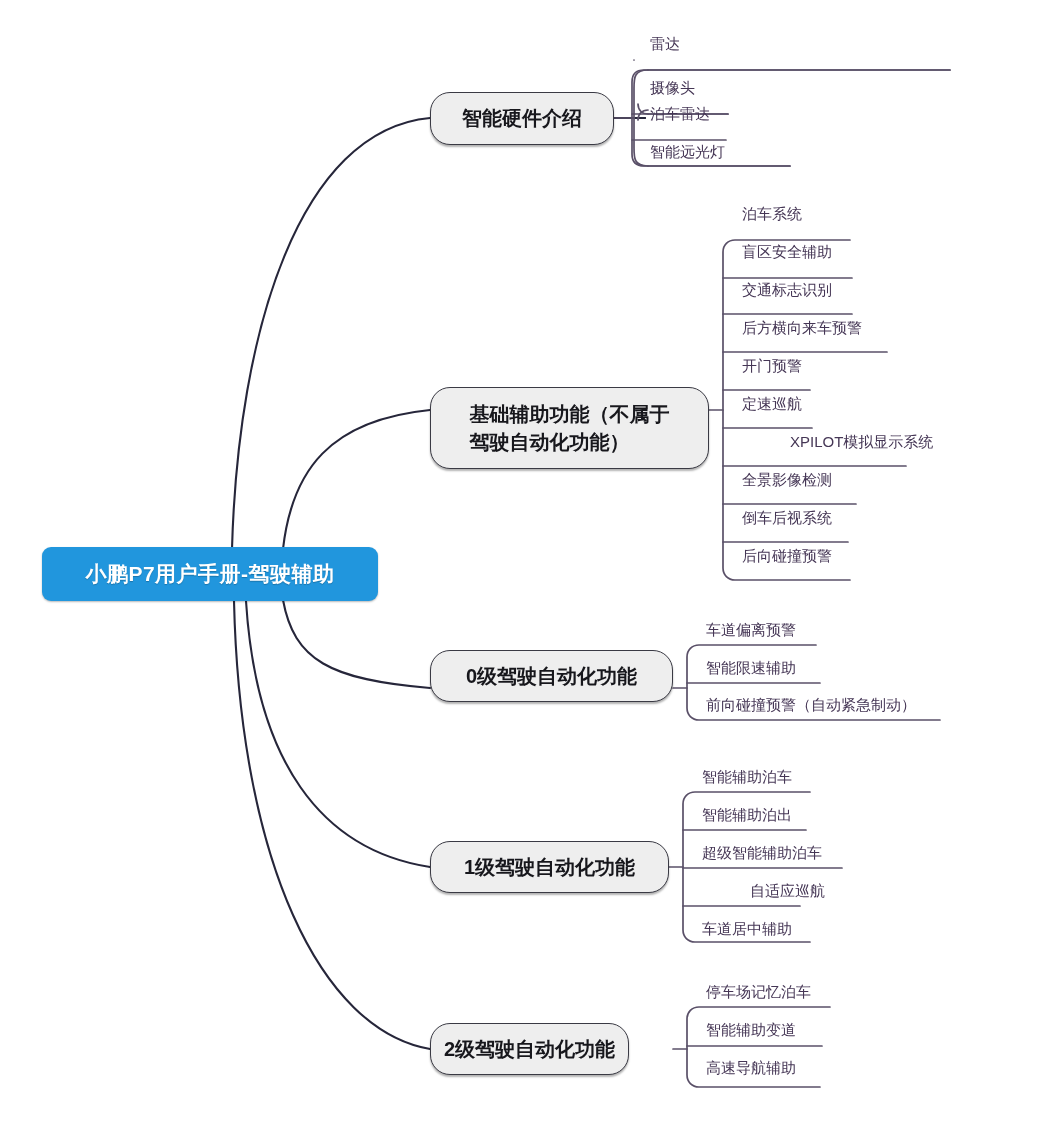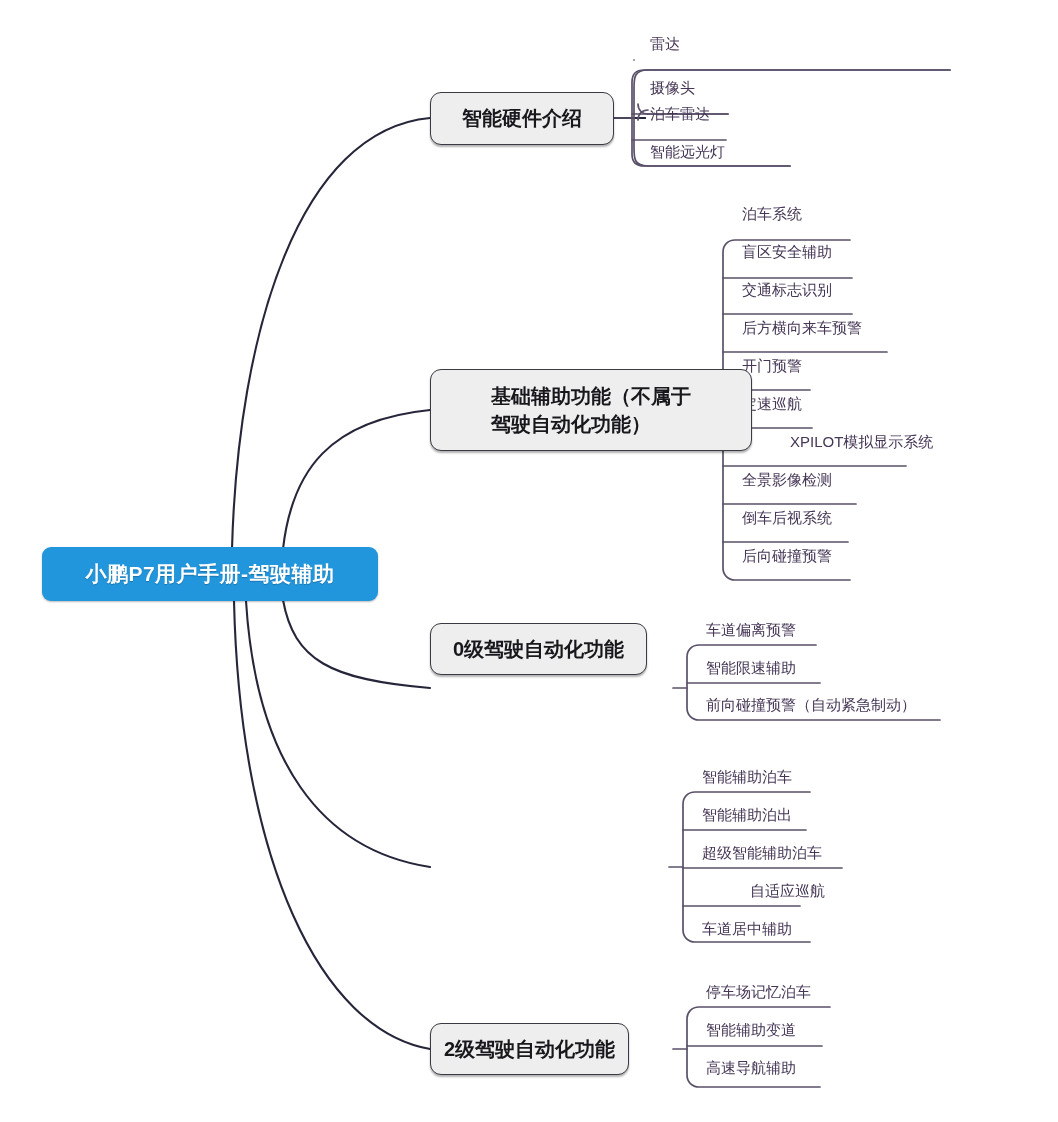--- a/index.html
+++ b/index.html
@@ -38,21 +38,21 @@
     font-weight:bold;
     letter-spacing:.5px;
     white-space:nowrap;
     text-shadow:0 1px 1px rgba(0,0,0,.22);
   }
   
   .branch-node{
     position:absolute;
     background:#eeeeee;
     border:1.6px solid #3a3a44;
-    border-radius:11px;
+    border-radius:20px;
     box-shadow:0 2px 2px rgba(0,0,0,.30);
     display:flex;align-items:center;justify-content:center;
     box-sizing:border-box;
     z-index:4;
   }
   .branch-node .branch-label{
     color:#17171c;
     font-size:20px;
     font-weight:bold;
     line-height:1.42;
@@ -160,29 +160,32 @@
   </svg>
 
   <div class="root-node">
     <span class="root-label">小鹏P7用户手册-驾驶辅助</span>
   </div>
 
   <div class="branch-node" style="left:430px;top:92px;width:184px;height:53px;">
     <span class="branch-label">智能硬件介绍</span>
   </div>
 
-  <div class="branch-node two-line" style="left:430px;top:369px;width:322px;height:82px;">
+  <div class="branch-node two-line" style="left:430px;top:387px;width:279px;height:82px;">
     <span class="branch-label">基础辅助功能（不属于
 驾驶自动化功能）</span>
   </div>
 
-  <div class="branch-node" style="left:430px;top:623px;width:217px;height:52px;">
+  <div class="branch-node" style="left:430px;top:650px;width:243px;height:52px;">
     <span class="branch-label">0级驾驶自动化功能</span>
   </div>
 
+  <div class="branch-node" style="left:430px;top:841px;width:239px;height:52px;">
+    <span class="branch-label">1级驾驶自动化功能</span>
+  </div>
 
   <div class="branch-node" style="left:430px;top:1023px;width:199px;height:52px;">
     <span class="branch-label">2级驾驶自动化功能</span>
   </div>
 
   <div class="leaf" style="left:648px;top:36px;">
     <span class="leaf-label">雷达</span>
   </div>
   <div class="leaf" style="left:648px;top:80px;">
     <span class="leaf-label">摄像头</span>

